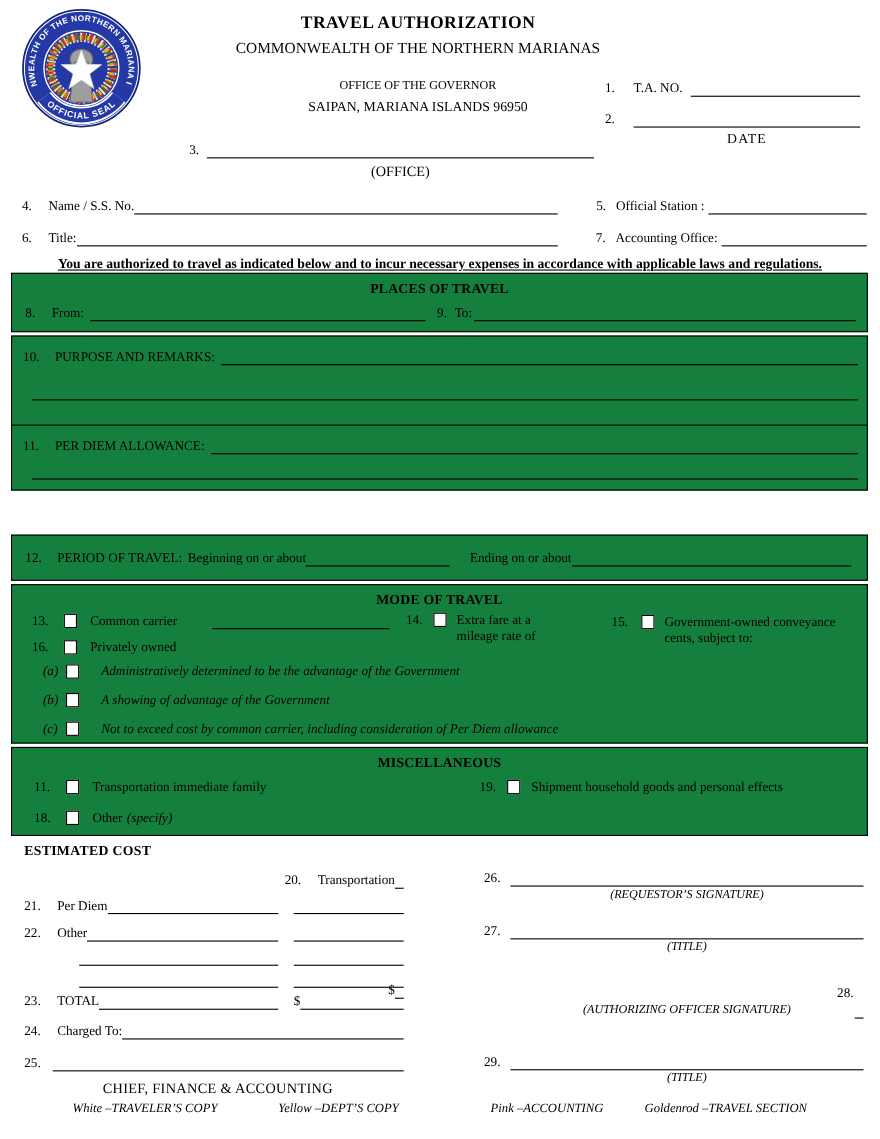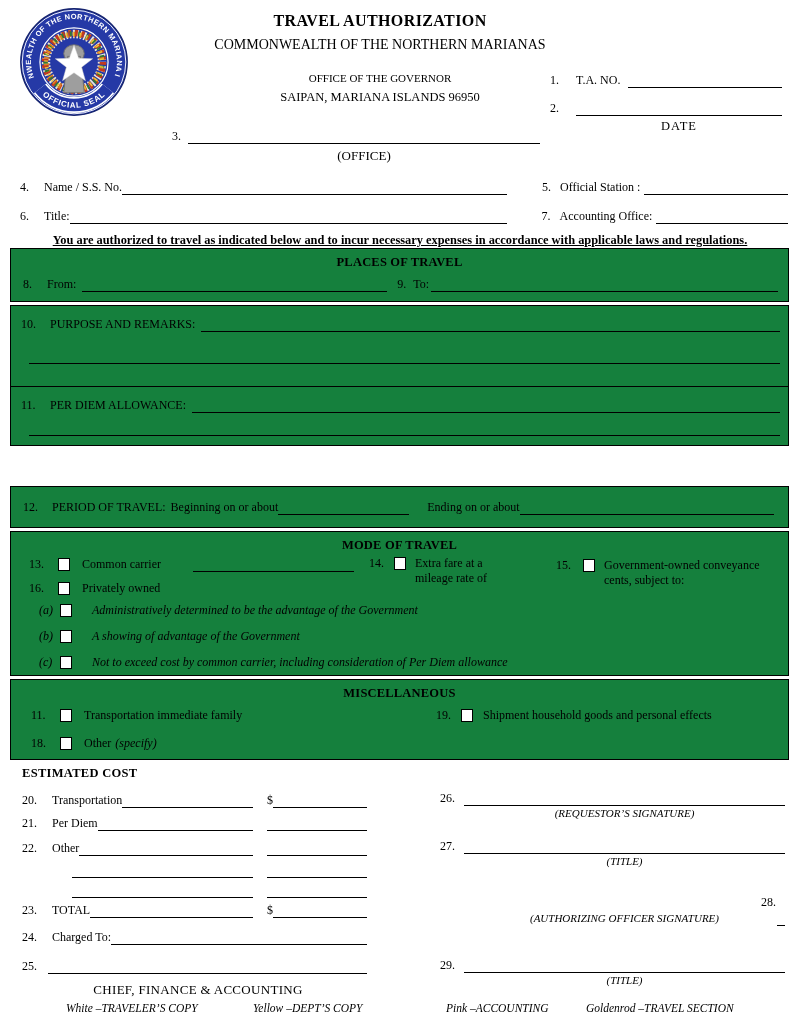--- a/index.html
+++ b/index.html
@@ -229,21 +229,21 @@
       <span class="num" style="width:29px;">18.</span>
       <span class="cb" style="margin-right:12px;"></span>
       <span class="lbl">Other</span>
       <span class="lbl it" style="margin-left:4px;">(specify)</span>
     </div>
   </div>
 
   <div class="abs bold" style="left:22px;top:766px;font-size:12.5px;letter-spacing:.3px;">ESTIMATED COST</div>
 
   <div class="abs" style="left:22px;top:786px;width:345px;height:235px;">
-    <div class="costrow" style="top:6px;">
+    <div class="costrow" style="top:6px;flex-direction:column;">
       <span class="desc">
         <span class="num" style="width:30px;">20.</span>
         <span class="lbl">Transportation</span>
         <span class="fill grow"></span>
       </span>
       <span class="amt">
         <span>$</span>
         <span class="fill grow"></span>
       </span>
     </div>

